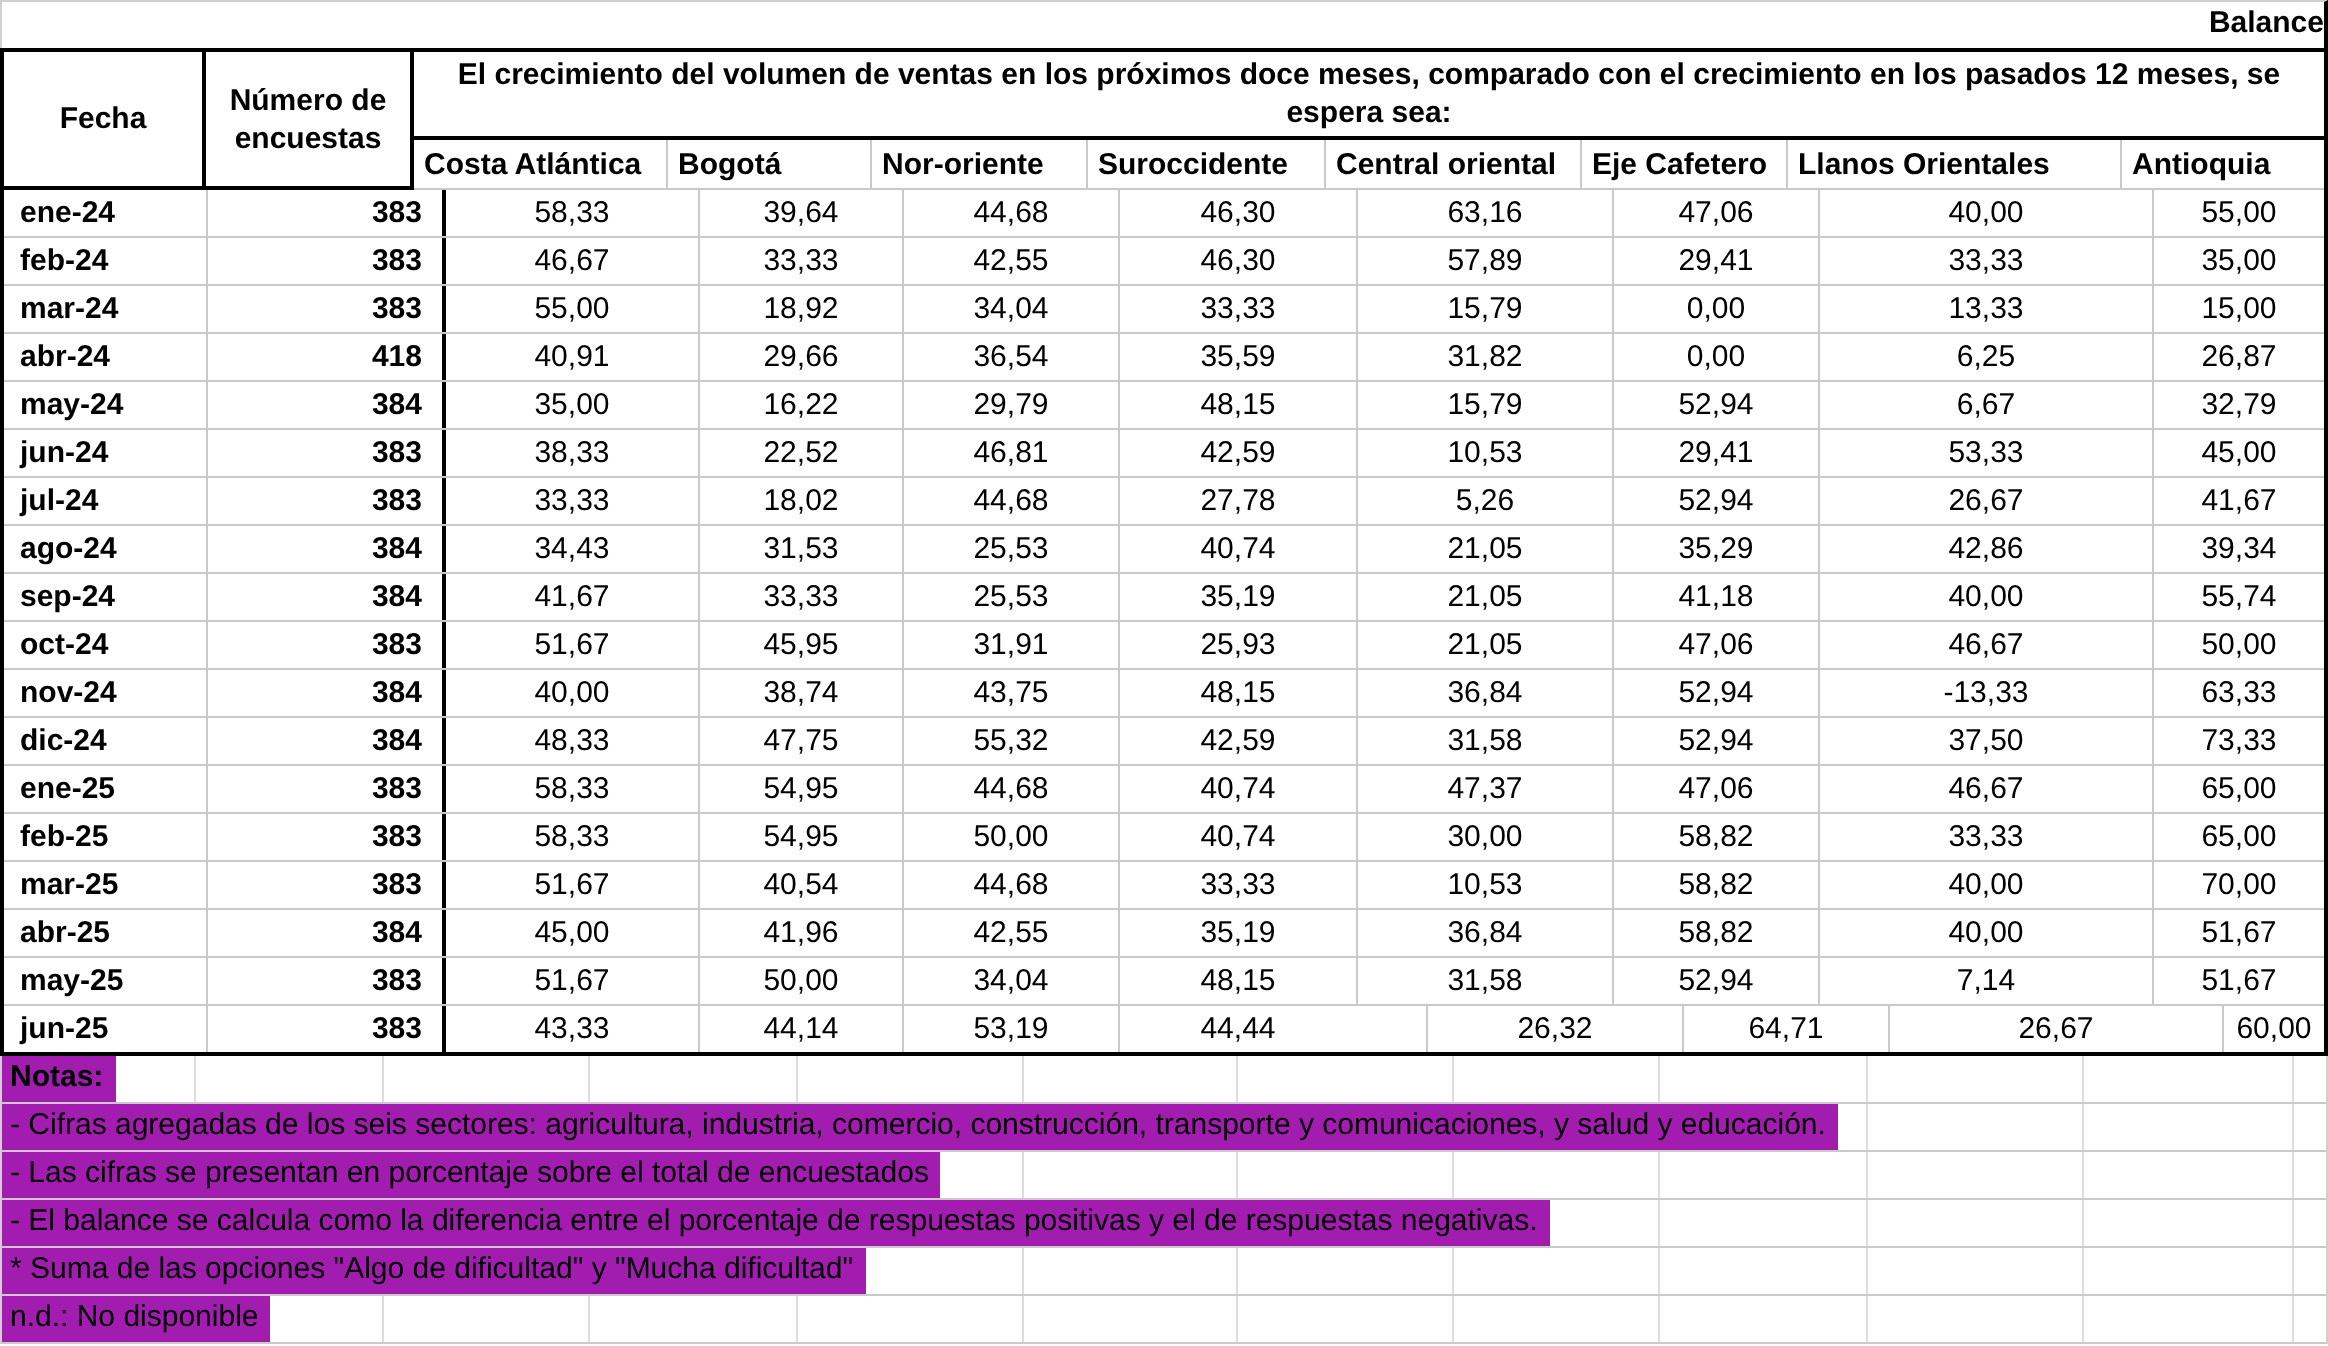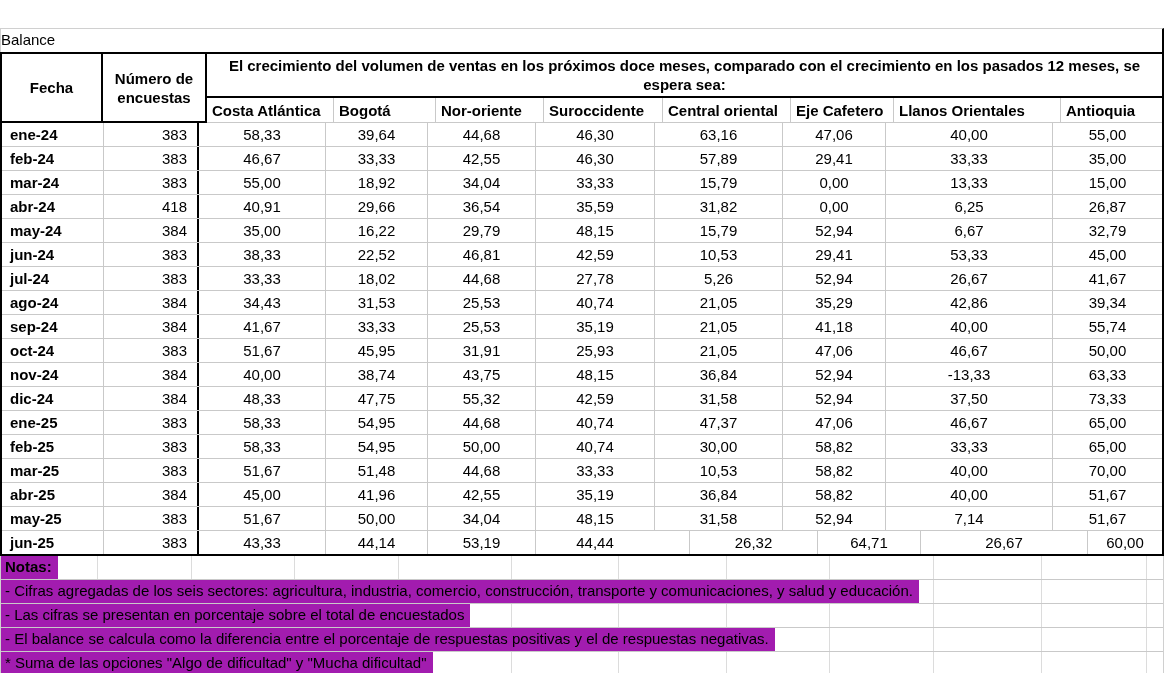--- a/index.html
+++ b/index.html
@@ -4,22 +4,22 @@
 <style>
   *{box-sizing:border-box;margin:0;padding:0}
   html,body{background:#fff}
   #screen{
     width:1164px;height:673px;position:relative;overflow:hidden;
     background:#ffffff;color:#000;
     font-family:"Liberation Sans",sans-serif;font-size:15px;
   }
   
   .title-row{
-    height:24px;line-height:22px;text-align:left;font-weight:normal;
-    border-top:1px solid #d0d0d0;border-left:1px solid #d0d0d0;border-right:2px solid #000;margin-top:28px;
+    height:24px;line-height:22px;text-align:right;font-weight:bold;
+    border-top:1px solid #d0d0d0;border-left:1px solid #d0d0d0;border-right:2px solid #000;
   }
   
   .header{display:flex;height:71px;border-top:2px solid #000;border-left:2px solid #000;border-right:2px solid #000;width:100%}
   .hcell{
     height:100%;border-bottom:2px solid #000;font-weight:bold;
     display:flex;align-items:center;justify-content:center;text-align:center;
   }
   .col-fecha{width:101px;border-right:2px solid #000}
   .col-enc{width:104px;border-right:2px solid #000;padding:0 6px;line-height:19px}
   .header-right{flex:1;display:flex;flex-direction:column;min-width:0}
@@ -33,21 +33,21 @@
     font-weight:bold;display:flex;align-items:center;padding-left:5px;
     border-left:1px solid #c9c9c9;white-space:nowrap;overflow:hidden;
   }
   .rcell.first{border-left:none}
   
   .tbody{border-left:2px solid #000;border-right:2px solid #000;border-bottom:2px solid #000;width:100%}
   .trow{display:flex;height:24px;border-bottom:1px solid #c9c9c9}
   .trow:last-child{border-bottom:none;height:23px}
   .cell-fecha{width:101px;font-weight:bold;padding-left:8px;line-height:23px;white-space:nowrap}
   .cell-enc{
-    width:96px;font-weight:normal;text-align:right;padding-right:10px;line-height:23px;
+    width:120px;font-weight:bold;text-align:right;padding-right:10px;line-height:23px;
     border-left:1px solid #c9c9c9;border-right:2px solid #000;padding-left:48px;
   }
   .vcell{line-height:23px;text-align:center;border-left:1px solid #c9c9c9;white-space:nowrap;overflow:hidden}
   .vcell.first{border-left:none}
   
   .notes{
     position:relative;height:144px;
     border-left:1px solid #d0d0d0;border-right:1px solid #d0d0d0;
   }
   .ngrid{position:absolute;top:0;bottom:0;width:1px;background:#dcdcdc;z-index:0}
@@ -245,21 +245,21 @@
         <div class="vcell" style="width: 119px;">40,74</div>
         <div class="vcell" style="width: 128px;">30,00</div>
         <div class="vcell" style="width: 103px;">58,82</div>
         <div class="vcell" style="width: 167px;">33,33</div>
         <div class="vcell" style="flex: 1 1 0%;">65,00</div>
       </div>
       <div class="trow">
         <div class="cell-fecha">mar-25</div>
         <div class="cell-enc">383</div>
         <div class="vcell first" style="width: 126px;">51,67</div>
-        <div class="vcell" style="width: 102px;">51,48</div>
+        <div class="vcell" style="width: 102px;">40,54</div>
         <div class="vcell" style="width: 108px;">44,68</div>
         <div class="vcell" style="width: 119px;">33,33</div>
         <div class="vcell" style="width: 128px;">10,53</div>
         <div class="vcell" style="width: 103px;">58,82</div>
         <div class="vcell" style="width: 167px;">40,00</div>
         <div class="vcell" style="flex: 1 1 0%;">70,00</div>
       </div>
       <div class="trow">
         <div class="cell-fecha">abr-25</div>
         <div class="cell-enc">384</div>

